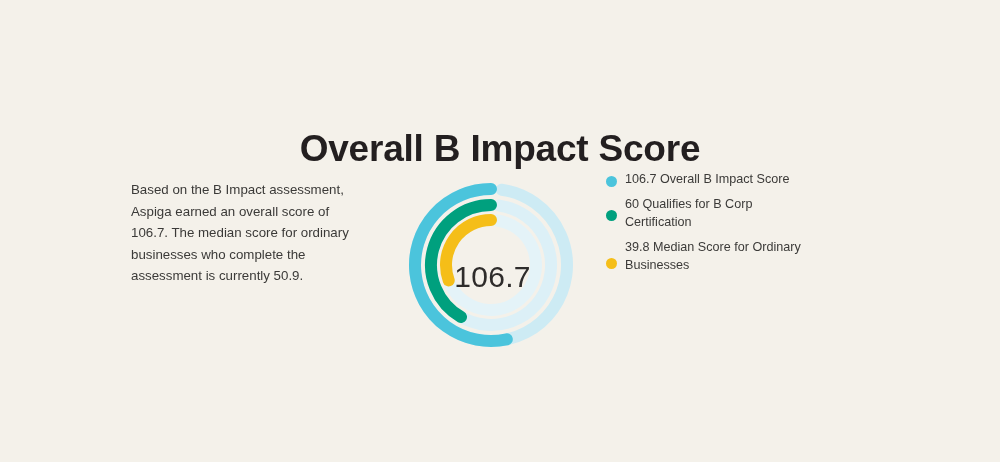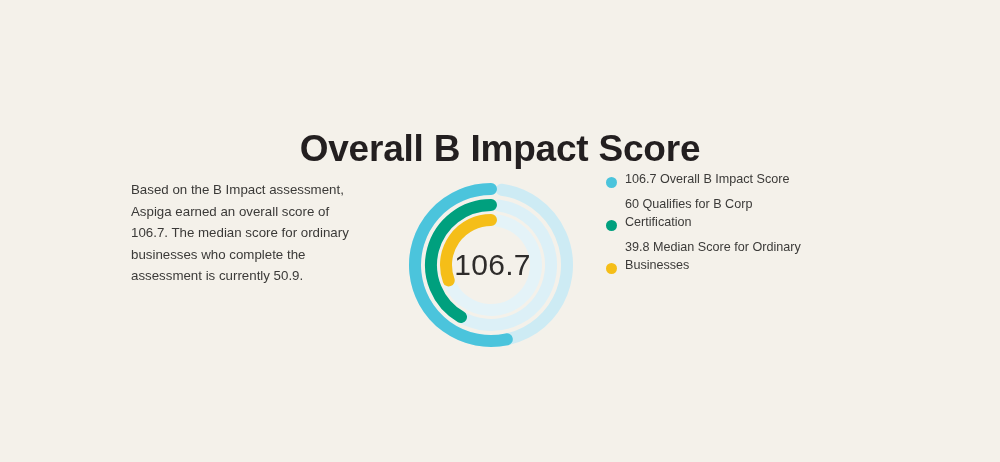--- a/index.html
+++ b/index.html
@@ -54,21 +54,21 @@
   }
   .gauge svg {
     display: block;
     width: 184px;
     height: 184px;
     overflow: visible;
   }
   .gauge-center-value {
     position: absolute;
     left: 0;
-    top: 0;
+    top: 12px;
     width: 184px;
     height: 184px;
     display: flex;
     align-items: center;
     justify-content: center;
     font-size: 30px;
     color: #2e2c2b;
     letter-spacing: 0.3px;
     padding-left: 3px;
     box-sizing: border-box;
@@ -76,21 +76,21 @@
   }
   
   .legend {
     position: absolute;
     left: 606px;
     top: 170px;
     width: 250px;
   }
   .legend-item {
     display: flex;
-    align-items: flex-end;
+    align-items: center;
     margin-bottom: 7px;
   }
   .legend-dot {
     flex: 0 0 auto;
     width: 11px;
     height: 11px;
     border-radius: 50%;
     margin-top: 5px;
     margin-right: 8px;
   }

